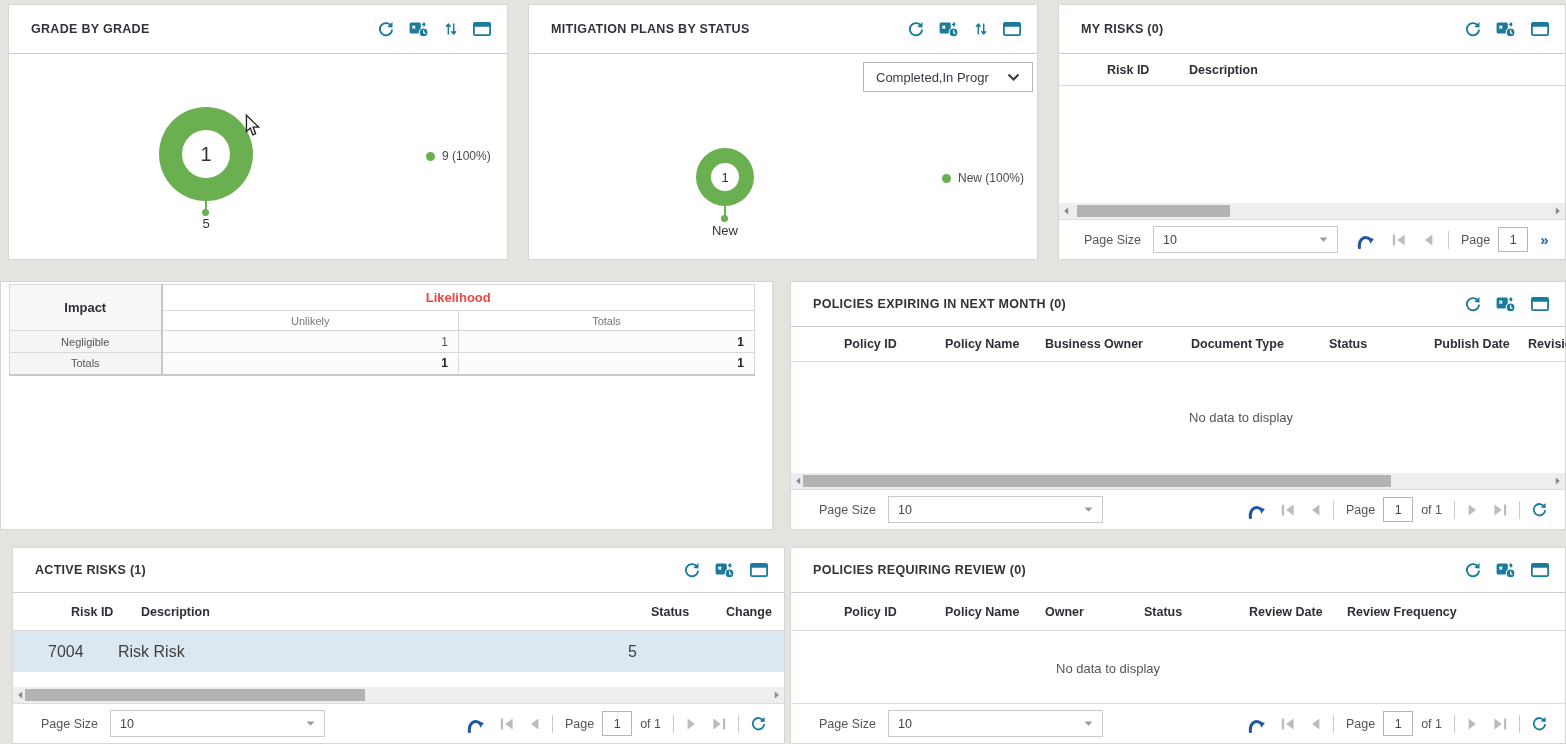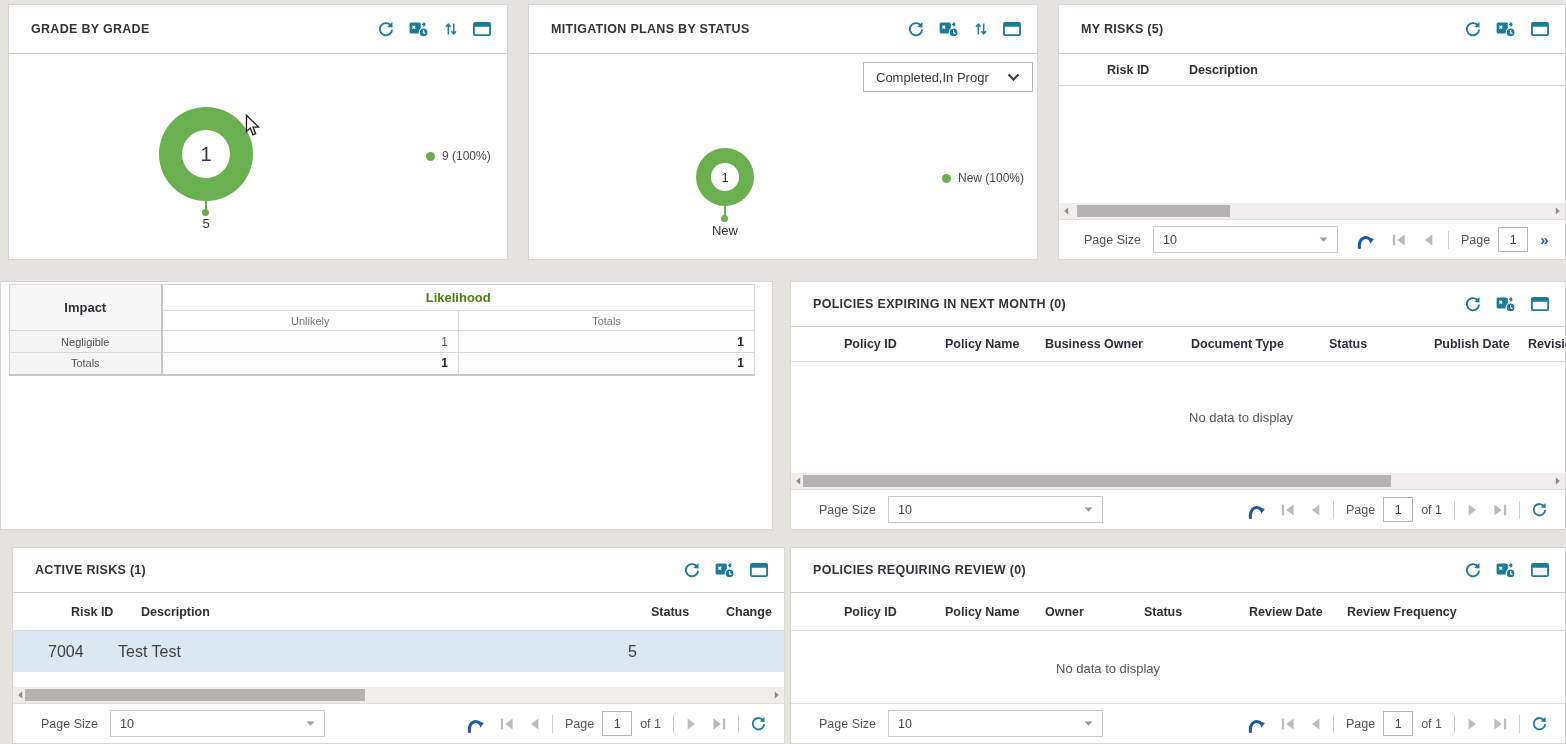--- a/index.html
+++ b/index.html
@@ -36,21 +36,21 @@
   
   .pfoot{flex:0 0 auto;height:40px;border-top:1px solid #ddd;display:flex;align-items:center;font-size:12.5px;color:#555;box-sizing:border-box;}
   .psel{border:1px solid #c9c9c9;height:27px;display:flex;align-items:center;justify-content:space-between;padding:0 9px;color:#444;box-sizing:border-box;background:#fff;}
   .pginput{width:30px;height:25px;border:1px solid #b5b5b5;display:flex;align-items:center;justify-content:center;color:#444;box-sizing:border-box;background:#fff;}
   .vsep{width:1px;height:18px;background:#ccc;flex:0 0 auto;}
   .more{color:#2962a5;font-size:15px;font-weight:bold;}
   
   table.registry{border-collapse:collapse;margin:2px 0 0 8px;table-layout:fixed;}
   .registry th,.registry td{border:1px solid #d8d8d8;box-sizing:border-box;padding:0 10px;}
   .registry .impact{width:152px;background:#f7f7f7;font-size:13px;font-weight:bold;color:#2f2f38;text-align:center;border-right:2px solid #c8c8c8;}
-  .registry .lik{font-size:13px;font-weight:bold;color:#4d7c0f;text-align:center;height:26px;background:#fff;}
+  .registry .lik{font-size:13px;font-weight:bold;color:#ef4444;text-align:center;height:26px;background:#fff;}
   .registry .sub{font-size:11px;font-weight:normal;color:#777;text-align:center;height:20px;background:#fff;}
   .registry .rlabel{background:#f5f5f5;font-size:11px;color:#555;text-align:center;height:22px;border-right:2px solid #c8c8c8;}
   .registry .val{font-size:12px;color:#555;text-align:right;background:#fcfcfc;}
   .registry .b{font-weight:bold;color:#222;}
   .registry tr:last-child td{border-bottom:2px solid #c8c8c8;}
   .cw1{width:297px;} .cw2{width:296px;}
 </style>
 </head>
 <body>
 
@@ -179,21 +179,21 @@
       <div class="slicelab" style="left:171px;top:169px;width:50px;">New</div>
       <div class="legend" style="left:413px;top:117px;">
         <span class="ldot"></span>
         <span>New (100%)</span>
       </div>
     </div>
   </div>
 
   <div class="panel" style="left:1058px;top:4px;width:508px;height:256px;">
     <div class="phead h48">
-      <span class="ptitle">MY RISKS (5)</span>
+      <span class="ptitle">MY RISKS (0)</span>
       <span class="picons">
         <svg class="ic teal" width="16" height="16">
             <use href="#i-refresh"></use>
           </svg>
         <svg class="ic teal" width="20" height="18">
             <use href="#i-export"></use>
           </svg>
         <svg class="ic teal" width="18" height="14">
             <use href="#i-max"></use>
           </svg>
@@ -354,21 +354,21 @@
     <div class="colhead" style="height:37px;">
       <span style="left:35px;">Risk ID</span>
       <span style="left:105px;">Description</span>
       <span style="left:615px;">Status</span>
       <span style="left:690px;">Change</span>
       <span style="left:768px;">T</span>
     </div>
     <div class="pbody">
       <div class="rowhl" style="top:0px;height:41px;">
         <span style="left:35px;">7004</span>
-        <span style="left:105px;">Test Test</span>
+        <span style="left:105px;">Risk Risk</span>
         <span style="left:615px;">5</span>
       </div>
     </div>
     <div class="sbar">
       <svg class="sarrow" style="left:4px;color:#8a8a8a" width="6" height="8">
           <use href="#i-sbl"></use>
         </svg>
       <div class="sthumb" style="left:12px;width:340px;"></div>
       <svg class="sarrow" style="right:4px;color:#8a8a8a" width="6" height="8">
           <use href="#i-sbr"></use>

